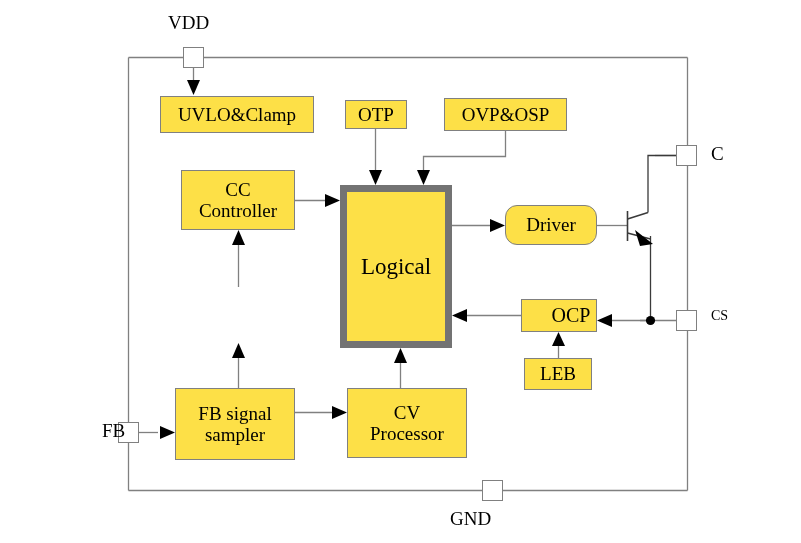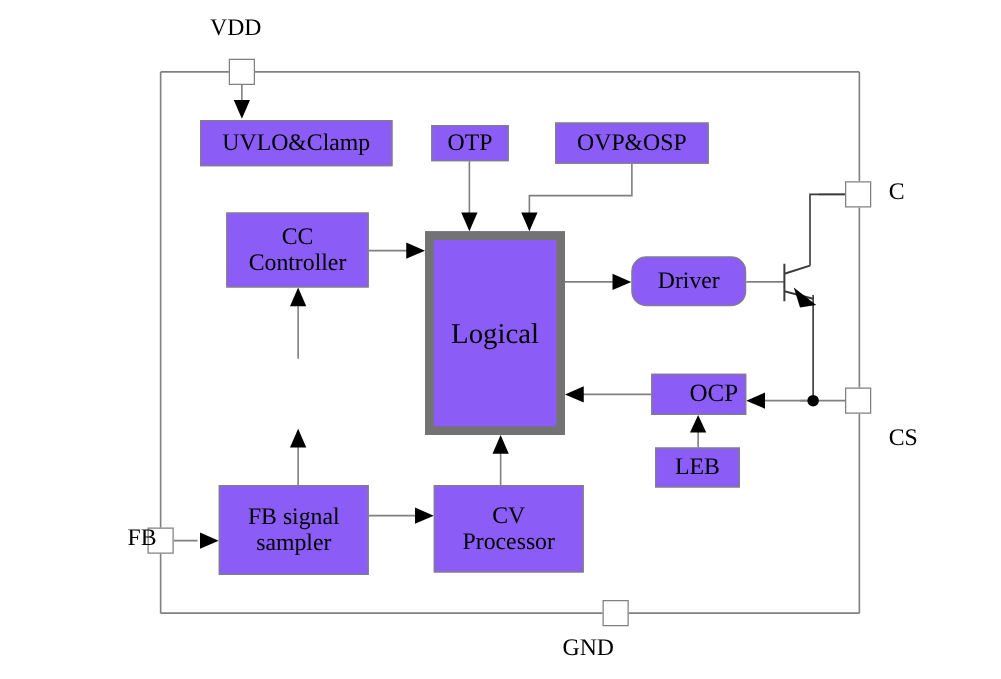--- a/index.html
+++ b/index.html
@@ -9,21 +9,21 @@
     width:801px;height:543px;
     background:#ffffff;
     font-family:"Liberation Serif","DejaVu Serif",serif;
     overflow:hidden;
   }
   #svg-layer{position:absolute;left:0;top:0;width:801px;height:543px;}
   .blk{
     position:absolute;
     box-sizing:border-box;
     border:1px solid #808080;
-    background:#8b5cf6;
+    background:#fde047;
     display:flex;
     align-items:center;
     justify-content:center;
     text-align:center;
     color:#000000;
     line-height:1.12;
     white-space:pre-line;
     z-index:3;
   }
   .pin-sq{
@@ -54,21 +54,21 @@
   #blk-cv     {left:347px;top:388px;width:120px;height:70px; font-size:19px;text-align:center;}
   
   #pin-vdd{left:183px;top:47px; width:21px;height:21px;}
   #pin-c  {left:676px;top:145px;width:21px;height:21px;}
   #pin-cs {left:676px;top:310px;width:21px;height:21px;}
   #pin-fb {left:118px;top:422px;width:21px;height:21px;}
   #pin-gnd{left:482px;top:480px;width:21px;height:21px;}
   
   #lbl-vdd{left:168px;top:12px; font-size:19px;}
   #lbl-c  {left:711px;top:143px;font-size:19px;}
-  #lbl-cs {left:711px;top:308px;font-size:19px;margin-top:32px;}
+  #lbl-cs {left:711px;top:308px;font-size:14px;}
   #lbl-fb {left:78px; top:420px;font-size:19px;margin-left:24px;}
   #lbl-gnd{left:450px;top:508px;font-size:19px;}
 </style>
 </head>
 <body>
 
 <div id="canvas">
 
   <svg id="svg-layer" viewBox="0 0 801 543" xmlns="http://www.w3.org/2000/svg">
     <defs>

